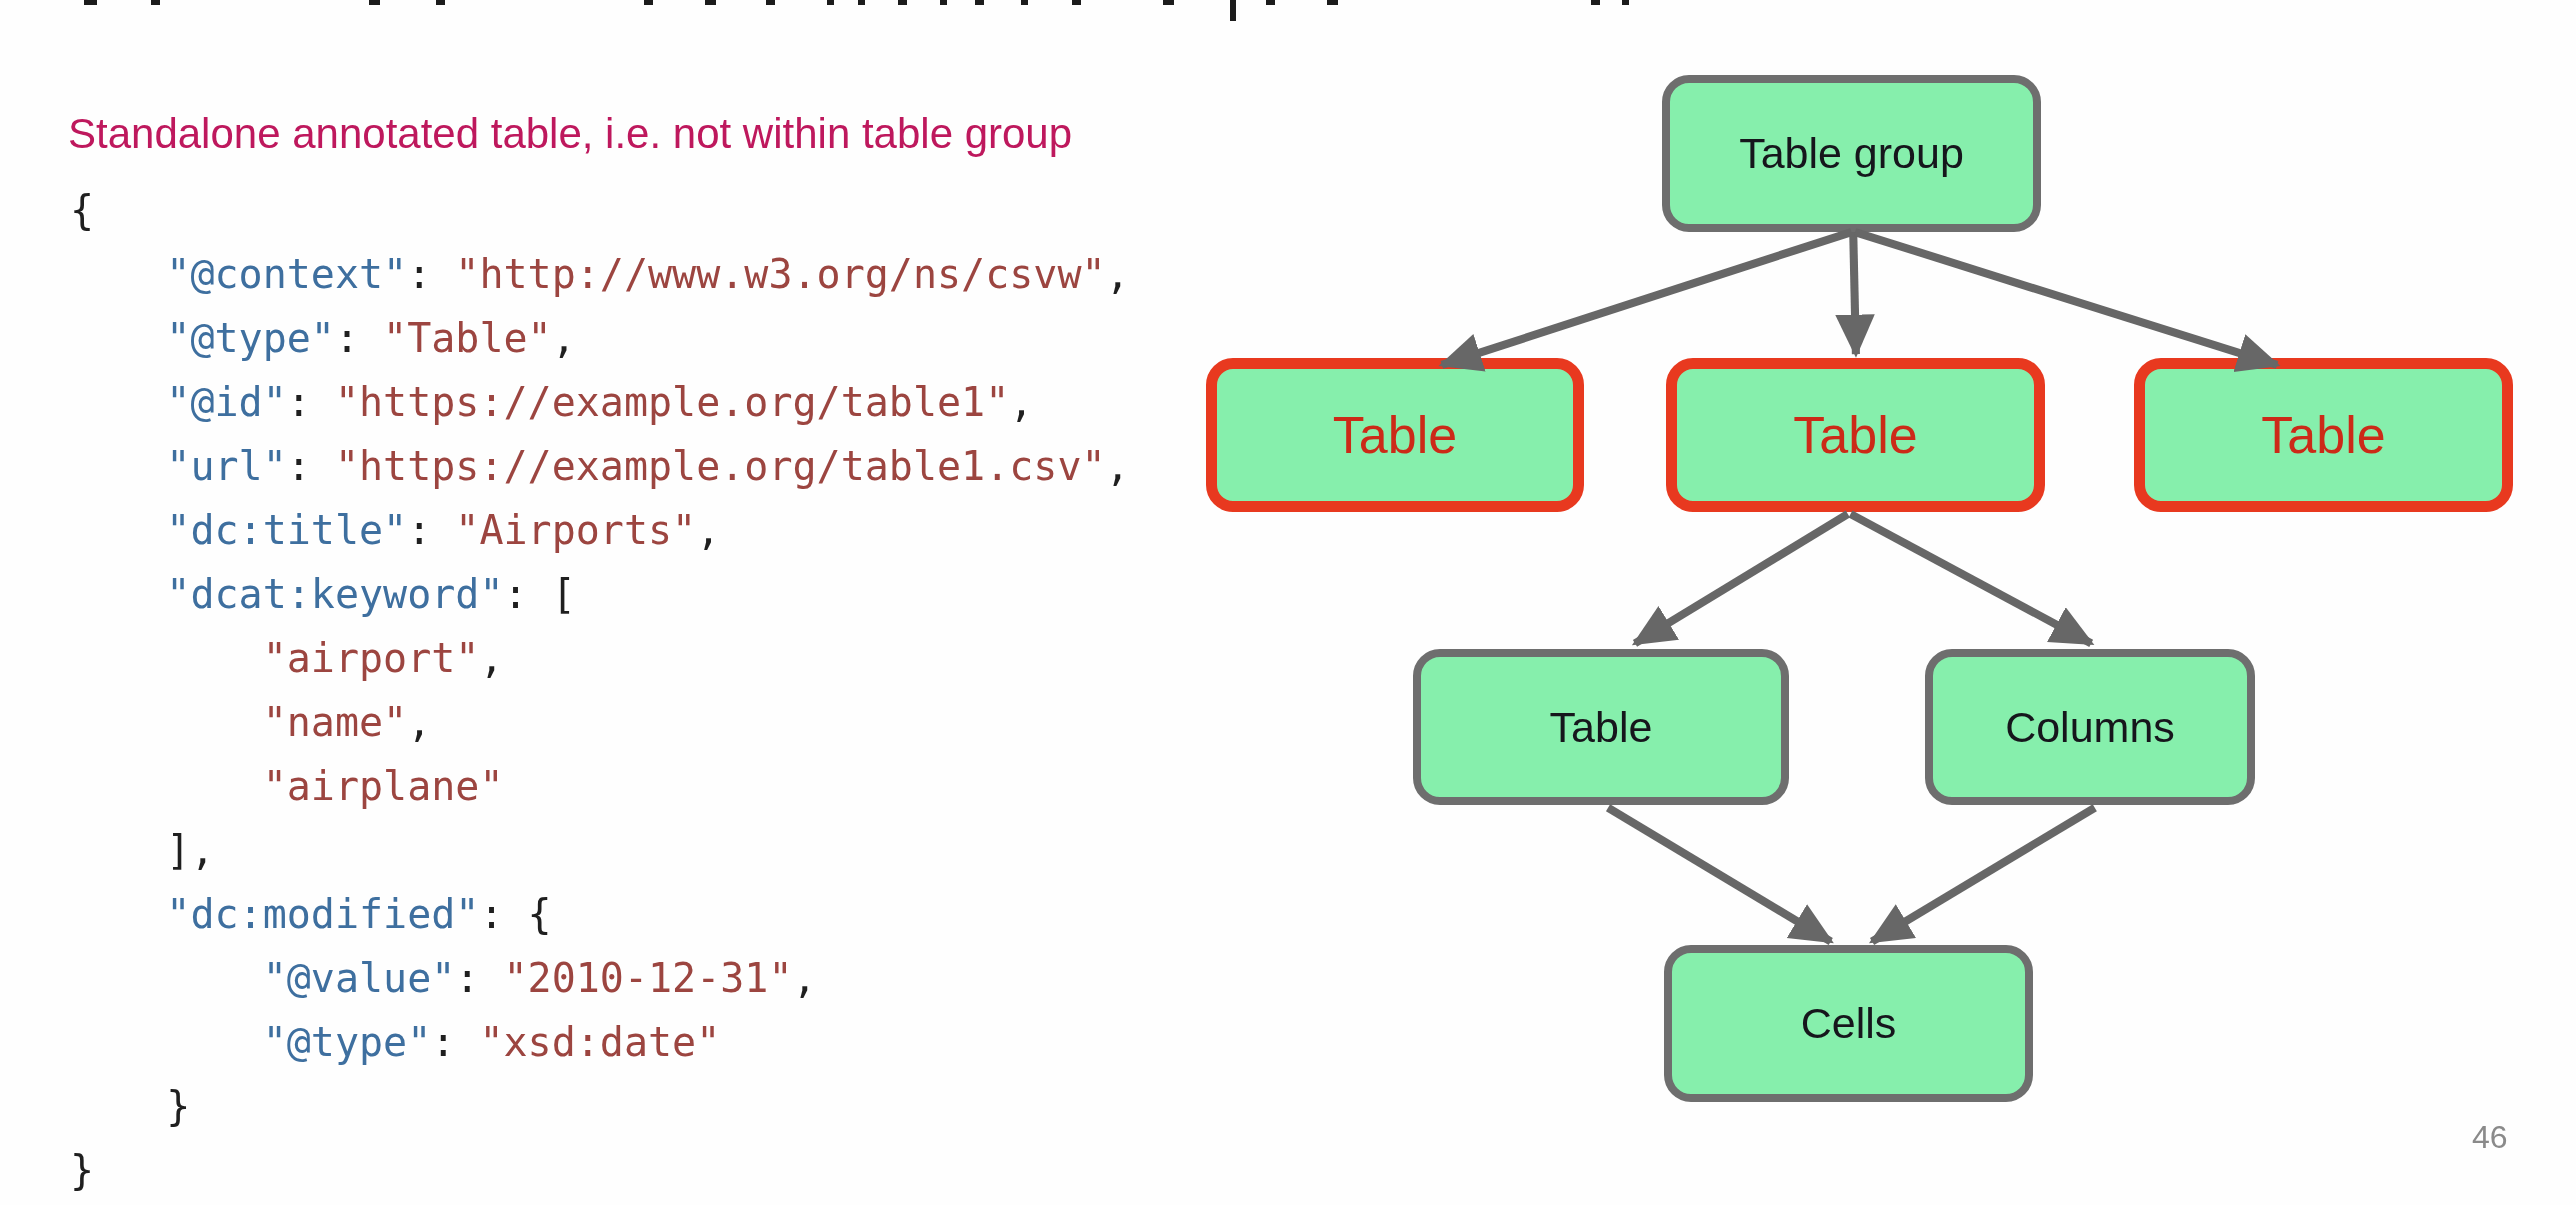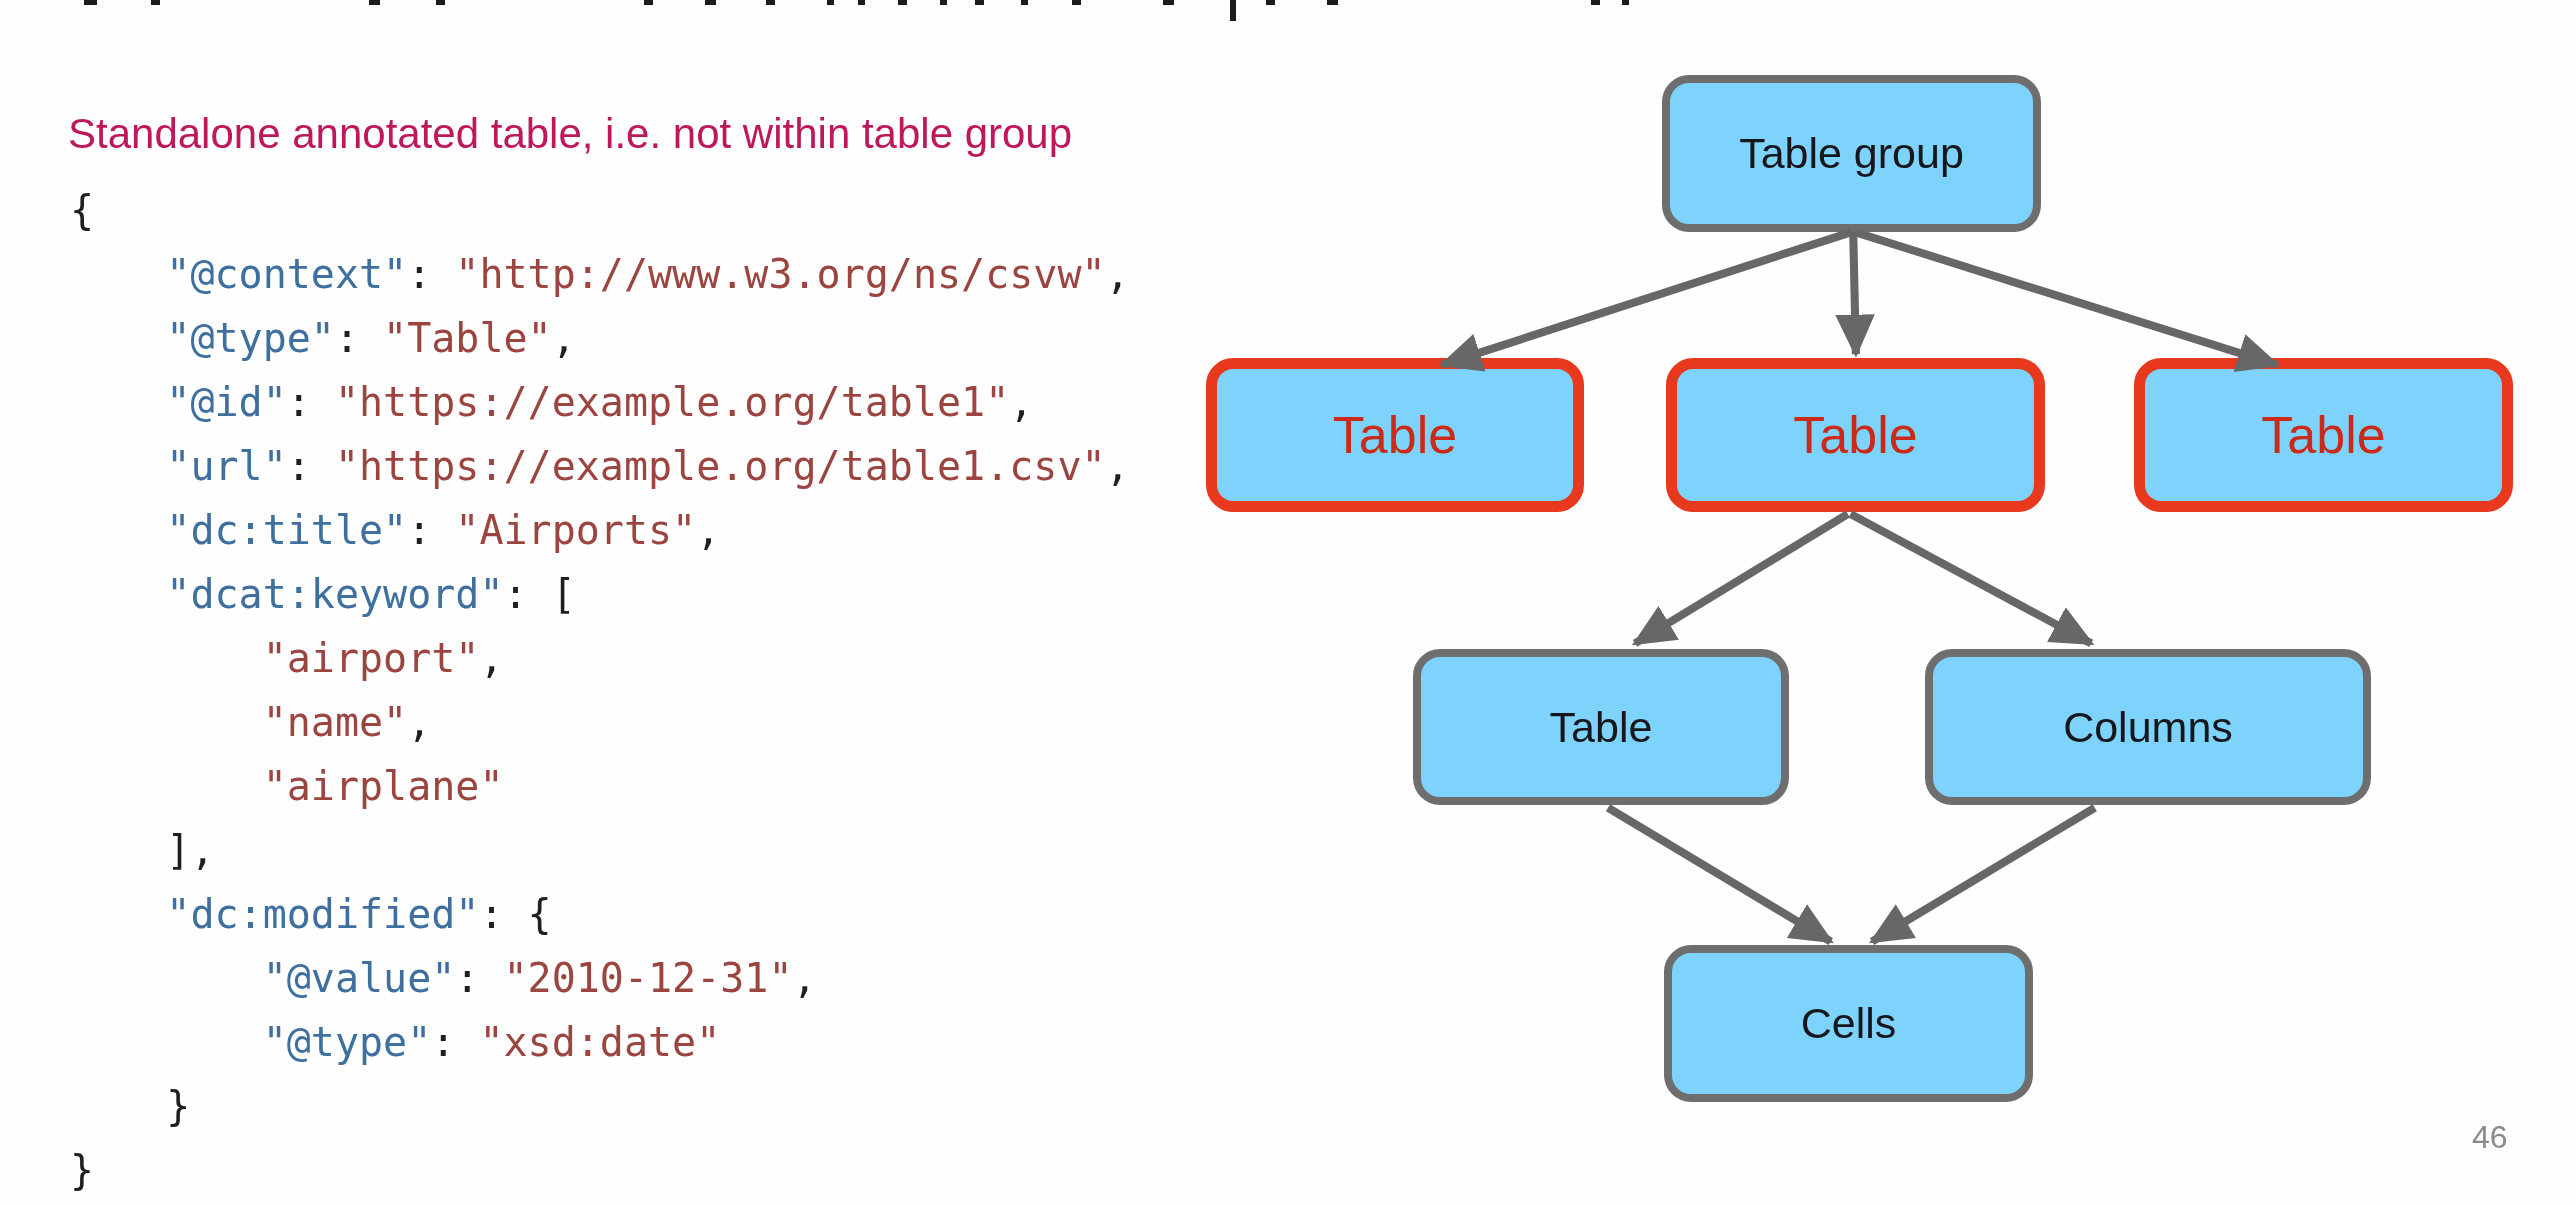--- a/index.html
+++ b/index.html
@@ -55,39 +55,39 @@
     left: 1168px;
     top: 54px;
     width: 1383px;
     height: 1123px;
   }
   .node {
     position: absolute;
     box-sizing: border-box;
     border: 8px solid #6e6e6e;
     border-radius: 27px;
-    background: #7dd3fc;
+    background: #86efac;
     display: flex;
     align-items: center;
     justify-content: center;
     font-size: 43px;
     color: #16161c;
   }
   .node.red {
     border: 11.7px solid #e8391f;
     color: #cc2a18;
     font-size: 52px;
     text-align: center;
   }
   .n-table-group { left: 494px;  top: 20.7px;  width: 379px; height: 157px; }
   .n-table-1     { left: 38px;   top: 304px; width: 378px; height: 154px; }
   .n-table-2     { left: 498px;  top: 304px; width: 379px; height: 154px; }
   .n-table-3     { left: 966px; top: 304px; width: 379px; height: 154px; }
   .n-rows        { left: 245px;  top: 595px; width: 376px; height: 156px; }
-  .n-columns     { left: 757px;  top: 595px; width: 446px; height: 156px; align-items: center; }
+  .n-columns     { left: 757px;  top: 595px; width: 330px; height: 156px; align-items: center; }
   .n-cells       { left: 496px;  top: 891px; width: 369px; height: 157px; }
 
   .arrows {
     position: absolute;
     left: 0; top: 0;
     width: 1383px;
     height: 1123px;
     pointer-events: none;
   }
 

